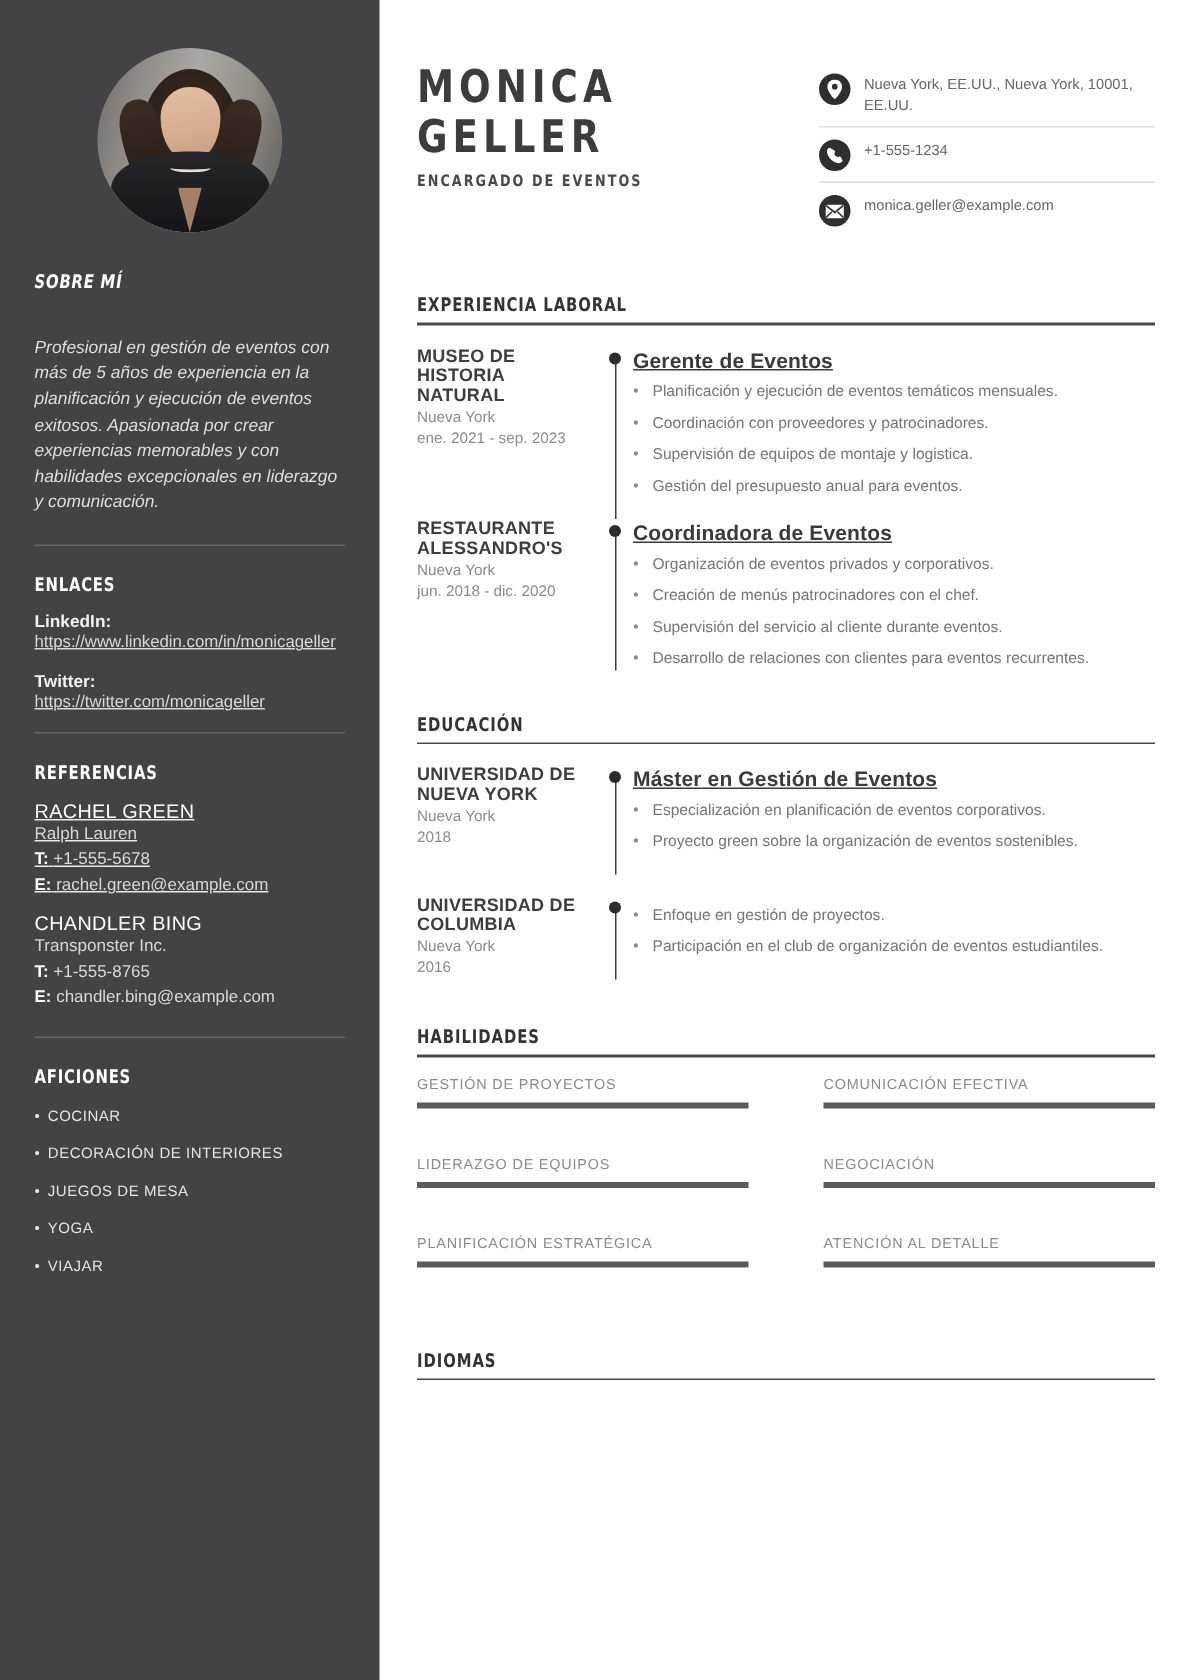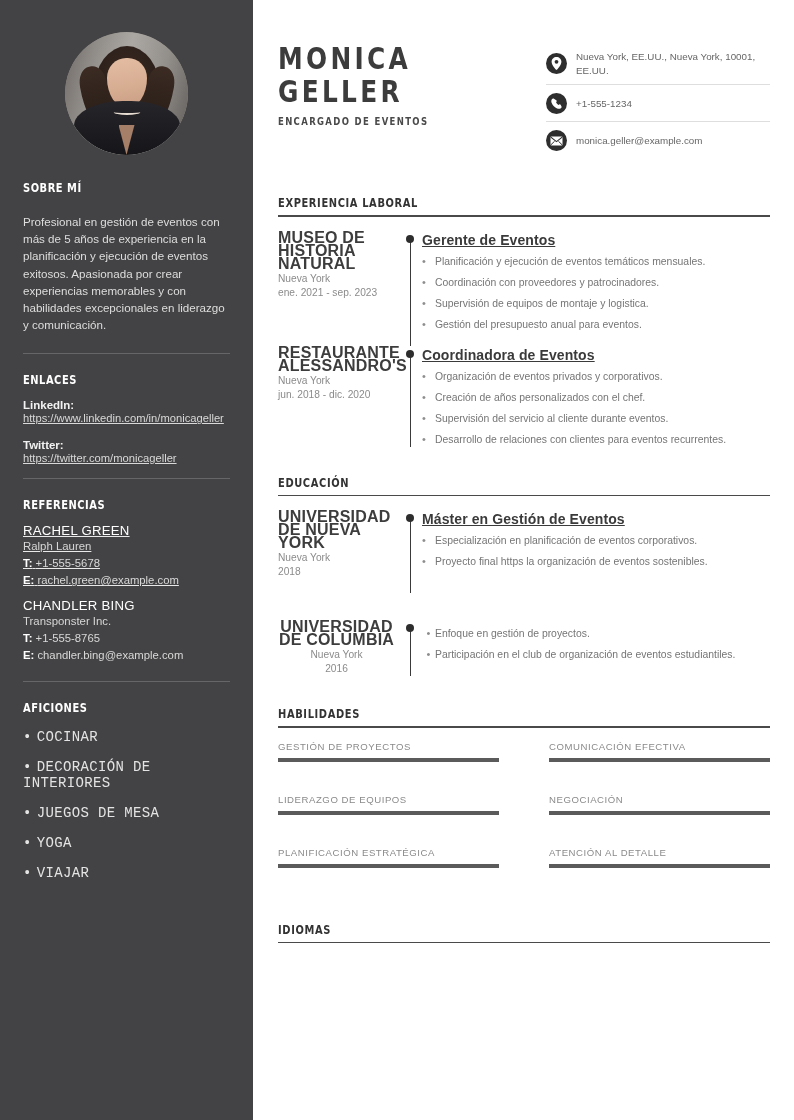--- a/index.html
+++ b/index.html
@@ -120,21 +120,21 @@
     font-weight: bold;
     font-size: 12.5px;
     letter-spacing: 0.6px;
     color: #ffffff;
     text-transform: uppercase;
     transform: scaleX(0.88);
     transform-origin: left center;
   }
 
   .about-text {
-    margin-top: 18px;
+    margin-top: 28px;
     font-size: 11.6px;
     line-height: 17.2px;
     color: #dedede;
   }
 
   .hr-side {
     height: 1px;
     background: #666567;
     margin: 20px 0 18px;
   }
@@ -167,26 +167,25 @@
     margin-top: 2px;
   }
   .ref-line {
     font-size: 11.3px;
     color: #d9d9d9;
     margin-top: 5px;
   }
   .ref-line b { color: #ffffff; }
 
   .hobby {
-    font-size: 14px;
+    font-size: 10px;
     color: #e4e4e4;
     letter-spacing: 0.35px;
     margin-top: 14px;
     text-transform: uppercase;
-    font-family: Liberation Mono, monospace;
   }
   .hobby .dot { margin-right: 5px; }
 
   
   .main {
     flex: 1;
     padding: 42px 24px 0 25px;
     position: relative;
   }
 
@@ -213,21 +212,21 @@
     letter-spacing: 1.5px;
     color: #4a4a4a;
     margin-top: 7px;
     transform: scaleX(0.9);
     transform-origin: left center;
   }
 
   .contact-col { width: 224px; margin-top: 6px; }
   .contact-item {
     display: flex;
-    align-items: center;
+    align-items: flex-start;
     gap: 9px;
     padding-bottom: 7px;
     margin-bottom: 7px;
     border-bottom: 1px solid #dedede;
     min-height: 28px;
   }
   .contact-item:last-child { border-bottom: none; }
   .cicon {
     width: 21px; height: 21px;
     min-width: 21px;
@@ -267,21 +266,21 @@
     display: flex;
     margin-top: 14px;
     position: relative;
   }
   .entry-left {
     width: 127px;
     min-width: 127px;
     padding-right: 10px;
   }
   .org {
-    font-size: 16px;
+    font-size: 12px;
     line-height: 13px;
     font-weight: bold;
     color: #3d3d3d;
     letter-spacing: 0.2px;
   }
   .loc, .dates {
     font-size: 10.2px;
     line-height: 14px;
     color: #8b8b8b;
   }
@@ -369,21 +368,21 @@
       <div class="photo-inner">
         <div class="ph-hair"></div>
         <div class="ph-face"></div>
         <div class="ph-neck"></div>
         <div class="ph-body"></div>
         <div class="ph-vneck"></div>
         <div class="ph-neckl"></div>
       </div>
     </div>
 
-    <div style="margin-top:25px;">
+    <div style="margin-top:25px;font-style:italic;">
       <div class="side-h">SOBRE MÍ</div>
       <p class="about-text">Profesional en gestión de eventos con más de 5 años de experiencia en la planificación y ejecución de eventos exitosos. Apasionada por crear experiencias memorables y con habilidades excepcionales en liderazgo y comunicación.</p>
     </div>
 
     <div class="hr-side"></div>
 
     <div>
       <div class="side-h">ENLACES</div>
       <div style="margin-top:12px;">
         <div class="link-label">LinkedIn:</div>
@@ -530,21 +529,21 @@
         </div>
         <div class="entry-right">
           <div class="job-title">Coordinadora de Eventos</div>
           <div class="bullets">
             <div class="bullet">
                 <span class="b-dot">•</span>
                 <span>Organización de eventos privados y corporativos.</span>
               </div>
             <div class="bullet">
                 <span class="b-dot">•</span>
-                <span>Creación de años personalizados con el chef.</span>
+                <span>Creación de menús patrocinadores con el chef.</span>
               </div>
             <div class="bullet">
                 <span class="b-dot">•</span>
                 <span>Supervisión del servicio al cliente durante eventos.</span>
               </div>
             <div class="bullet">
                 <span class="b-dot">•</span>
                 <span>Desarrollo de relaciones con clientes para eventos recurrentes.</span>
               </div>
           </div>
@@ -568,27 +567,27 @@
         </div>
         <div class="entry-right">
           <div class="job-title">Máster en Gestión de Eventos</div>
           <div class="bullets">
             <div class="bullet">
                 <span class="b-dot">•</span>
                 <span>Especialización en planificación de eventos corporativos.</span>
               </div>
             <div class="bullet">
                 <span class="b-dot">•</span>
-                <span>Proyecto final https la organización de eventos sostenibles.</span>
+                <span>Proyecto green sobre la organización de eventos sostenibles.</span>
               </div>
           </div>
         </div>
       </div>
 
-      <div class="entry last" style="margin-top:41px;text-align:center;">
+      <div class="entry last" style="margin-top:28px;">
         <div class="entry-left">
           <div class="org">UNIVERSIDAD DE COLUMBIA</div>
           <div class="loc">Nueva York</div>
           <div class="dates">2016</div>
         </div>
         <div class="timeline">
           <span class="tl-dot"></span>
           <span class="tl-line"></span>
         </div>
         <div class="entry-right">

